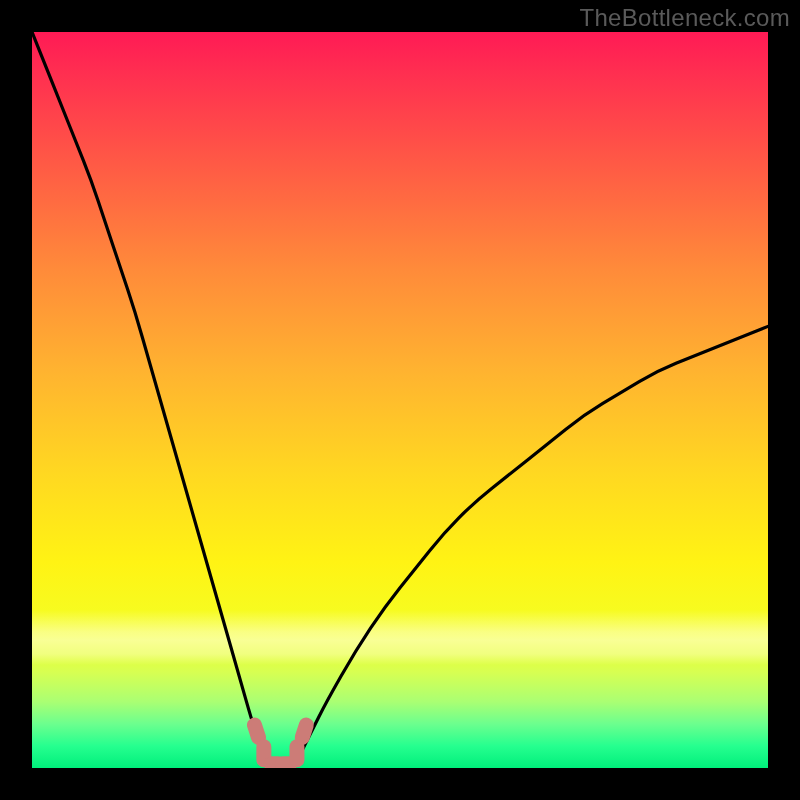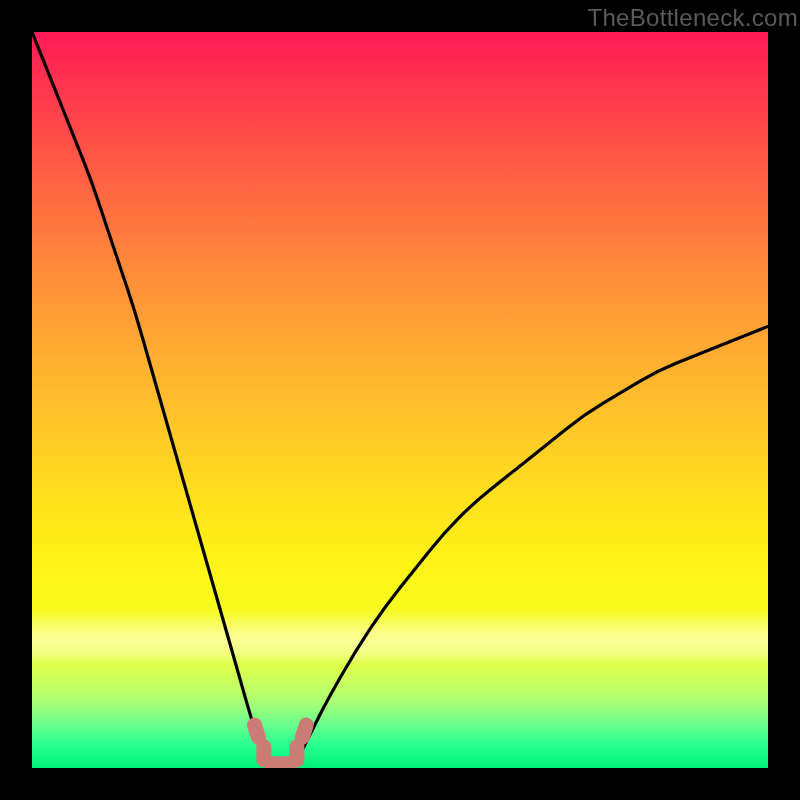--- a/index.html
+++ b/index.html
@@ -56,21 +56,21 @@
       rgba(255,255,190,0) 0%,
       rgba(255,255,210,0.55) 40%,
       rgba(255,255,220,0.6) 55%,
       rgba(255,255,210,0.45) 80%,
       rgba(255,255,190,0) 100%
     );
   }
   .watermark {
     position: absolute;
     top: 4px;
-    right: 2px;
+    right: 10px;
     color: #5a5a5a;
     font-size: 24px;
     letter-spacing: 0.3px;
     font-weight: 500;
     user-select: none;
   }
   svg {
     position: absolute;
     inset: 0;
   }

